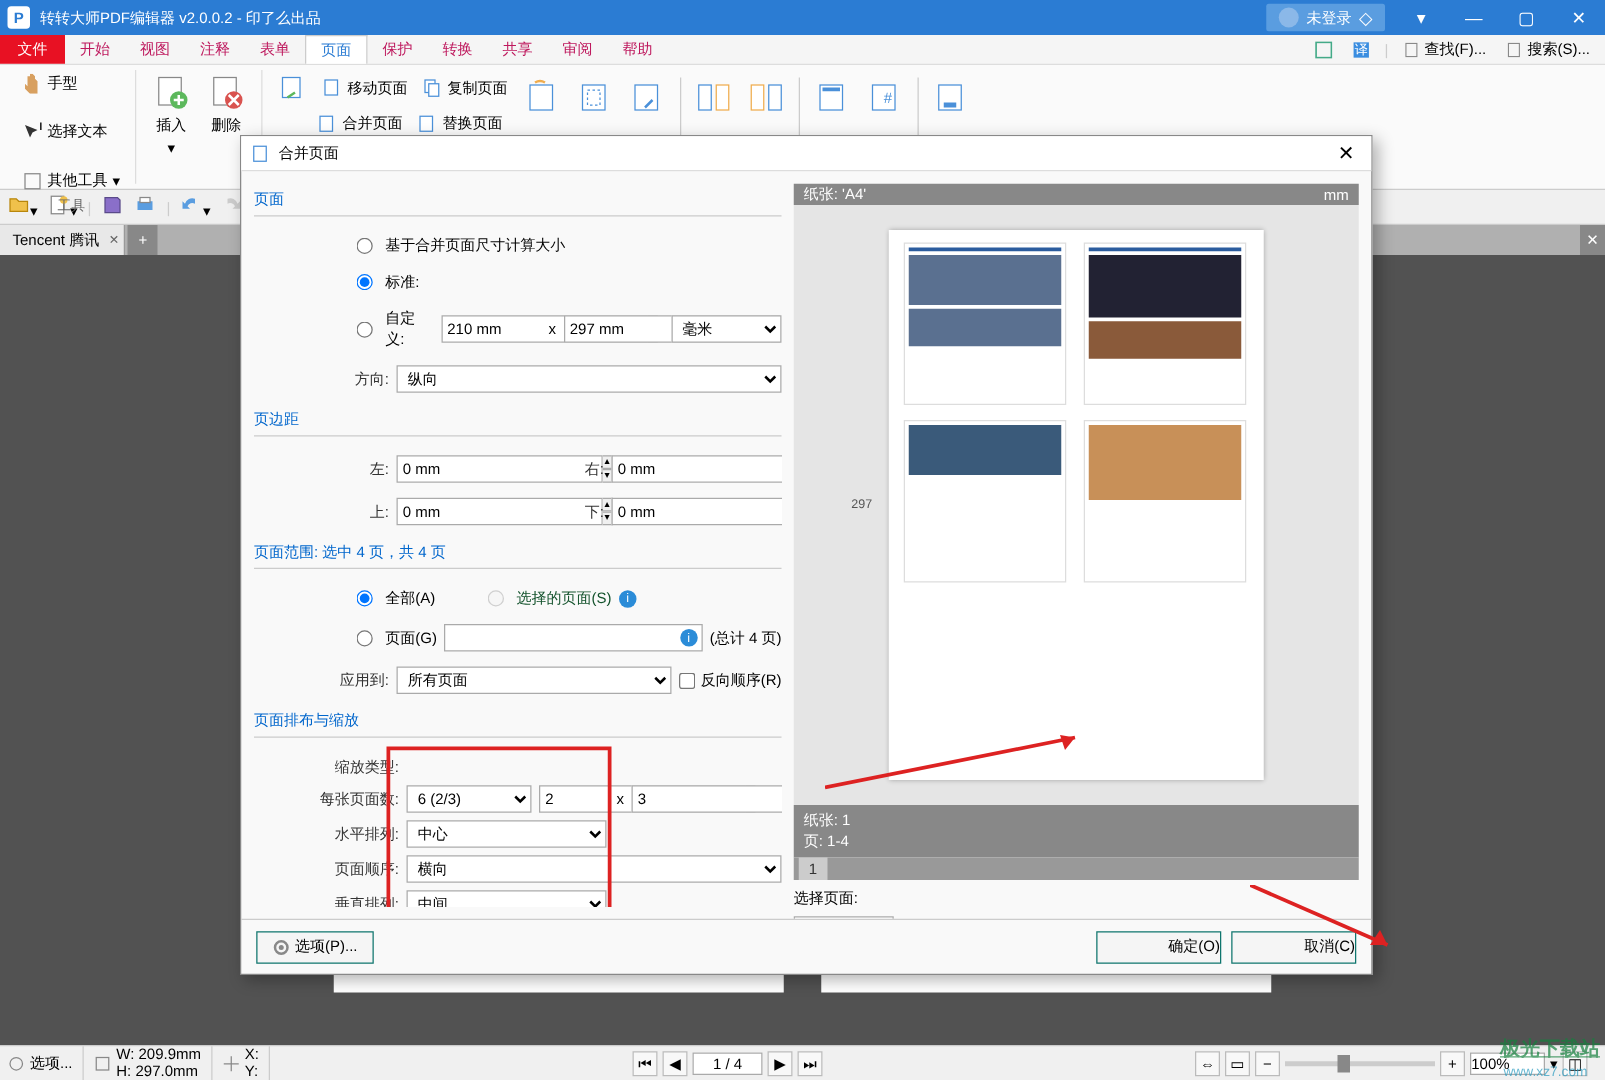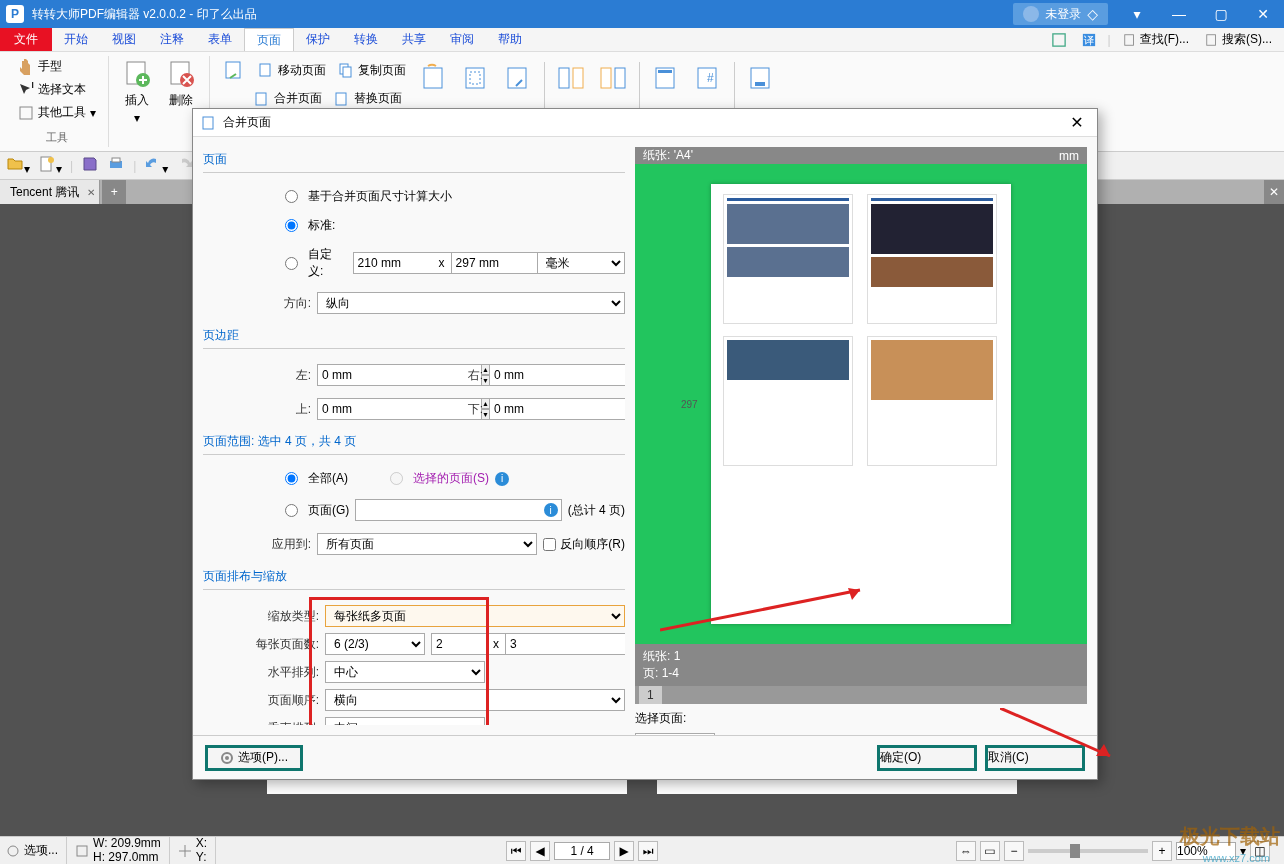--- a/index.html
+++ b/index.html
@@ -11,21 +11,21 @@
 .titlebar .title { flex: 1; }
 .titlebar .tb-right { display: flex; align-items: center; gap: 0; }
 .titlebar .user-area { background: #5a9de0; padding: 4px 10px; display: flex; align-items: center; gap: 6px; height: 22px; border-radius: 2px; margin-right: 8px; }
 .titlebar .user-avatar { width: 16px; height: 16px; background: #8bb8e8; border-radius: 50%; }
 .titlebar .wifi { font-size: 14px; }
 .titlebar .winbtn { width: 42px; height: 28px; display: flex; align-items: center; justify-content: center; cursor: pointer; font-size: 14px; }
 
 
 .menubar { background: #f5f5f5; height: 24px; display: flex; align-items: stretch; border-bottom: 1px solid #ddd; }
 .menubar .file-btn { background: #e81123; color: #fff; padding: 0 14px; display: flex; align-items: center; }
-.menubar .menu-item { padding: 0 12px; display: flex; align-items: center; color: #1d4ed8; }
+.menubar .menu-item { padding: 0 12px; display: flex; align-items: center; color: #be185d; }
 .menubar .menu-item.active { background: #fff; border: 1px solid #ccc; border-bottom: none; color: #2b7cd3; }
 .menubar .spacer { flex: 1; }
 .menubar .menu-right { display: flex; align-items: center; gap: 8px; padding-right: 8px; }
 .menubar .mr-item { display: flex; align-items: center; gap: 3px; padding: 0 4px; }
 .mr-icon { width: 14px; height: 14px; display: inline-block; }
 
 
 .ribbon { background: #fafafa; height: 100px; border-bottom: 1px solid #ccc; display: flex; padding: 4px 6px; position: relative; }
 .ribbon-group { border-right: 1px solid #ddd; padding: 0 8px; display: flex; flex-direction: column; }
 .ribbon-group .group-content { flex: 1; display: flex; align-items: flex-start; gap: 4px; }
@@ -77,50 +77,50 @@
 .spin { width: 80px; display: flex; }
 .spin input { flex: 1; border: 1px solid #aaa; height: 22px; padding: 0 4px; }
 .spin .spbtns { width: 16px; display: flex; flex-direction: column; }
 .spin .spbtns div { flex: 1; border: 1px solid #aaa; border-left: none; font-size: 7px; display:flex; align-items:center; justify-content:center; background:#f0f0f0; }
 select { height: 22px; border: 1px solid #aaa; background: #fff; }
 
 .red-box { border: 3px solid #dd2222; position: absolute; pointer-events: none; }
 
 
 .preview-header { background: #888; color: #fff; height: 22px; display: flex; align-items: center; padding: 0 8px; }
-.preview-area { flex: 1; background: #22c55e; position: relative; display: flex; align-items: flex-end; justify-content: center; padding: 20px 0; }
+.preview-area { flex: 1; background: #e5e5e5; position: relative; display: flex; align-items: flex-end; justify-content: center; padding: 20px 0; }
 .preview-page { background: #fff; width: 300px; height: 440px; box-shadow: 0 0 4px rgba(0,0,0,0.3); position: relative; }
 .preview-ruler-h { position: absolute; top: 4px; width: 300px; text-align: center; color: #555; font-size: 10px; }
 .preview-ruler-v { position: absolute; left: -30px; top: 50%; transform: translateY(-50%) rotate(0deg); color: #555; font-size: 10px; }
 .preview-footer { background: #888; color: #fff; padding: 4px 8px; }
 .thumb-bar { background: #999; height: 22px; display: flex; align-items: center; padding: 0 4px; }
 .thumb-bar .tcell { background: #ccc; padding: 2px 8px; color: #333; }
 .select-row { display: flex; align-items: flex-start; gap: 6px; padding: 6px 0; justify-content: flex-end; flex-direction: column; }
 .select-row input { width: 80px; height: 20px; border: 1px solid #aaa; padding: 0 4px; }
 
 .dialog-footer { height: 44px; border-top: 1px solid #ccc; display: flex; align-items: center; padding: 0 12px; gap: 8px; }
 .dialog-footer .spacer { flex: 1; }
-.dlg-btn { min-width: 100px; height: 26px; border: 3px solid #0f766e; background: #f5f5f5; display: flex; align-items: center; justify-content: flex-start; cursor: pointer; }
+.dlg-btn { min-width: 100px; height: 26px; border: 1px solid #0f766e; background: #f5f5f5; display: flex; align-items: center; justify-content: flex-end; cursor: pointer; }
 .dlg-btn.opt { min-width: auto; padding: 0 12px; }
 .gear { width: 14px; height: 14px; display:inline-block; margin-right:4px; }
 
 .mini-thumb { position: absolute; background: #fff; border: 1px solid #ddd; }
 .mini-thumb .bar { height: 3px; background: #2b5c9e; margin: 3px; }
 .mini-thumb .img { background: #5a7090; margin: 3px; }
 
 
 .arrow { position: absolute; pointer-events: none; }
 .arrow svg line, .arrow svg polyline { stroke: #dd2222; stroke-width: 3; fill: none; }
 .arrow svg polygon { fill: #dd2222; }
 
 
-.watermark { position: absolute; right: 4px; bottom: 14px; color: #a16207; font-size: 20px; opacity: 0.7; pointer-events: none; font-weight: bold; }
+.watermark { position: absolute; right: 4px; bottom: 14px; color: #15803d; font-size: 16px; opacity: 0.7; pointer-events: none; font-weight: bold; text-decoration: underline; }
 .watermark2 { position: absolute; right: 14px; bottom: 0px; color: #2a9bc0; font-size: 11px; opacity: 0.7; pointer-events: none; }
 
-.disabled-radio { color: #a21caf; }
+.disabled-radio { color: #14532d; }
 .chk { display: flex; align-items: center; gap: 4px; }
 .info-icon { width: 14px; height: 14px; background: #2b8cd8; border-radius: 50%; color:#fff; font-size:10px; display:inline-flex; align-items:center; justify-content:center; }
 </style>
 </head>
 <body>
 
 <div class="titlebar">
   <div class="logo">P</div>
   <div class="title">转转大师PDF编辑器 v2.0.0.2 - 印了么出品</div>
   <div class="tb-right">
@@ -172,21 +172,21 @@
         <svg class="mr-icon" viewBox="0 0 16 16">
           <rect x="2" y="2" width="10" height="12" fill="none" stroke="#888"></rect>
         </svg>
         <span>搜索(S)...</span>
       </span>
   </div>
 </div>
 
 <div class="ribbon">
   <div class="ribbon-group">
-    <div class="group-content" style="flex-direction:column; align-items:flex-start; gap:2px;">
+    <div class="group-content" style="flex-direction:column; align-items:flex-start; gap:18px;">
       <div class="rbtn">
           <svg class="ricon" viewBox="0 0 16 16">
             <path d="M4 2v8l-2-2v4l4 4h6V6l-2-2v4-6l-2-2v6-6L6 0v6-4z" fill="#d8a060"></path>
           </svg>
           <span>手型</span>
         </div>
       <div class="rbtn">
           <svg class="ricon" viewBox="0 0 16 16">
             <path d="M2 2l4 10 2-4 4-2z" fill="#333"></path>
             <text x="11" y="6" font-size="8">T</text>
@@ -442,21 +442,20 @@
         <div class="chk">
             <input type="checkbox" style="">
             <span>反向顺序(R)</span>
           </div>
       </div>
 
       <div class="section-header">页面排布与缩放</div>
       <div style="position:relative;">
         <div class="form-row">
           <label style="min-width:100px">缩放类型:</label>
-          <select style="flex:1; border-color:#e8a33d; background:#fef8ee;"><option>每张纸多页面</option></select>
         </div>
         <div class="form-row">
           <label style="min-width:100px">每张页面数:</label>
           <select style="width:100px"><option>6 (2/3)</option></select>
           <div class="spin" style="width:56px">
               <input value="2" style="">
               <div class="spbtns">
                 <div>▲</div>
                 <div>▼</div>
               </div>

